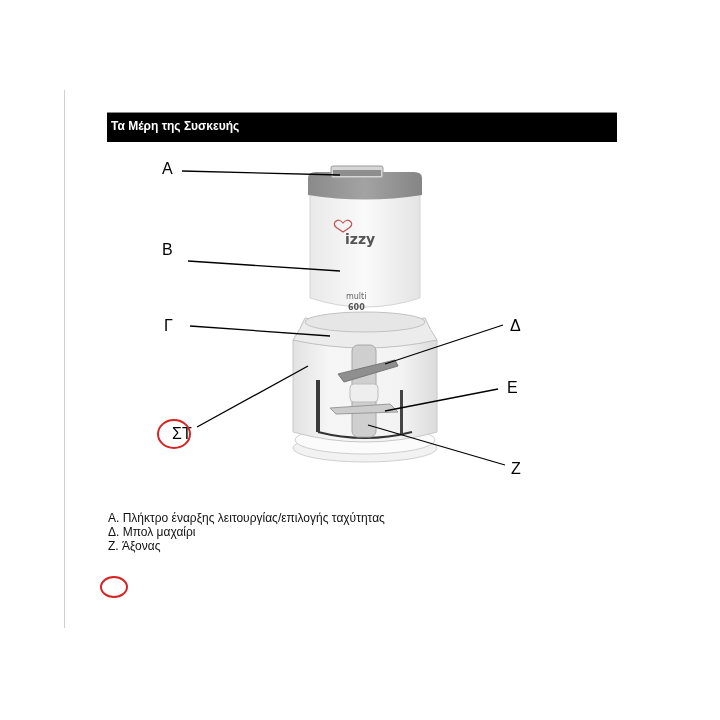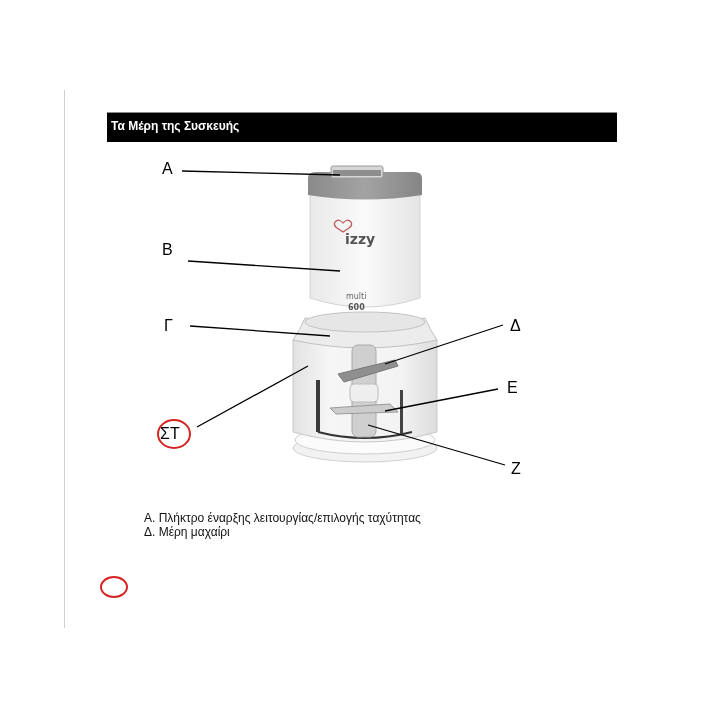--- a/index.html
+++ b/index.html
@@ -3,21 +3,21 @@
 <meta charset="utf-8">
 <style>
   html, body { margin:0; padding:0; background:#ffffff; }
   body { width:720px; height:720px; position:relative; overflow:hidden; font-family:"Liberation Sans", sans-serif; color:#000; }
   .left-rule { position:absolute; left:64px; top:90px; width:1px; height:538px; background:#cfcfcf; }
   .header-bar { position:absolute; left:107px; top:112px; width:510px; height:30px; background:#000; border-top:1px solid #888; box-sizing:border-box;padding-left:41px; }
   .header-bar span { position:absolute; left:4px; top:6px; color:#fff; font-weight:bold; font-size:12px; }
   .figure { position:absolute; left:0; top:0; width:720px; height:510px; }
   .lbl { position:absolute; font-size:16px; color:#000; }
   .parts-list { position:absolute; left:108px; top:511px; font-size:12px; line-height:14.2px; color:#111; }
-  .parts-list div { white-space:nowrap;margin-left:36px; }
+  .parts-list div { white-space:nowrap; }
   .circle-mark { position:absolute; border:2px solid #d62424; border-radius:50%; box-sizing:border-box; }
 </style>
 </head>
 <body>
 
 <div class="left-rule"></div>
 
 <div class="header-bar">
   <span>Τα Μέρη της Συσκευής</span>
 </div>
@@ -84,22 +84,23 @@
       <line x1="197" y1="427" x2="308" y2="366"></line>
       <line x1="505" y1="465" x2="368" y2="425"></line>
     </g>
   </svg>
 
   <span class="lbl" style="left:162px;top:160px;">A</span>
   <span class="lbl" style="left:162px;top:241px;">B</span>
   <span class="lbl" style="left:164px;top:317px;">Γ</span>
   <span class="lbl" style="left:510px;top:317px;">Δ</span>
   <span class="lbl" style="left:507px;top:379px;">E</span>
-  <span class="lbl" style="left:160px;top:425px;">ΣΤ</span>
+  <span class="lbl" style="left:172px;top:425px;">ΣΤ</span>
   <div class="circle-mark" style="left:157px;top:419px;width:34px;height:30px;"></div>
   <span class="lbl" style="left:511px;top:460px;">Z</span>
 </div>
 
 <div class="parts-list">
   <div>A. Πλήκτρο έναρξης λειτουργίας/επιλογής ταχύτητας</div>
-  <div>Δ. Μέρη μαχαίρι</div>
+  <div>Δ. Μπολ μαχαίρι</div>
+  <div>Z. Άξονας</div>
 </div>
 <div class="circle-mark" style="left:100px;top:576px;width:28px;height:22px;"></div>
 
 </body></html>

